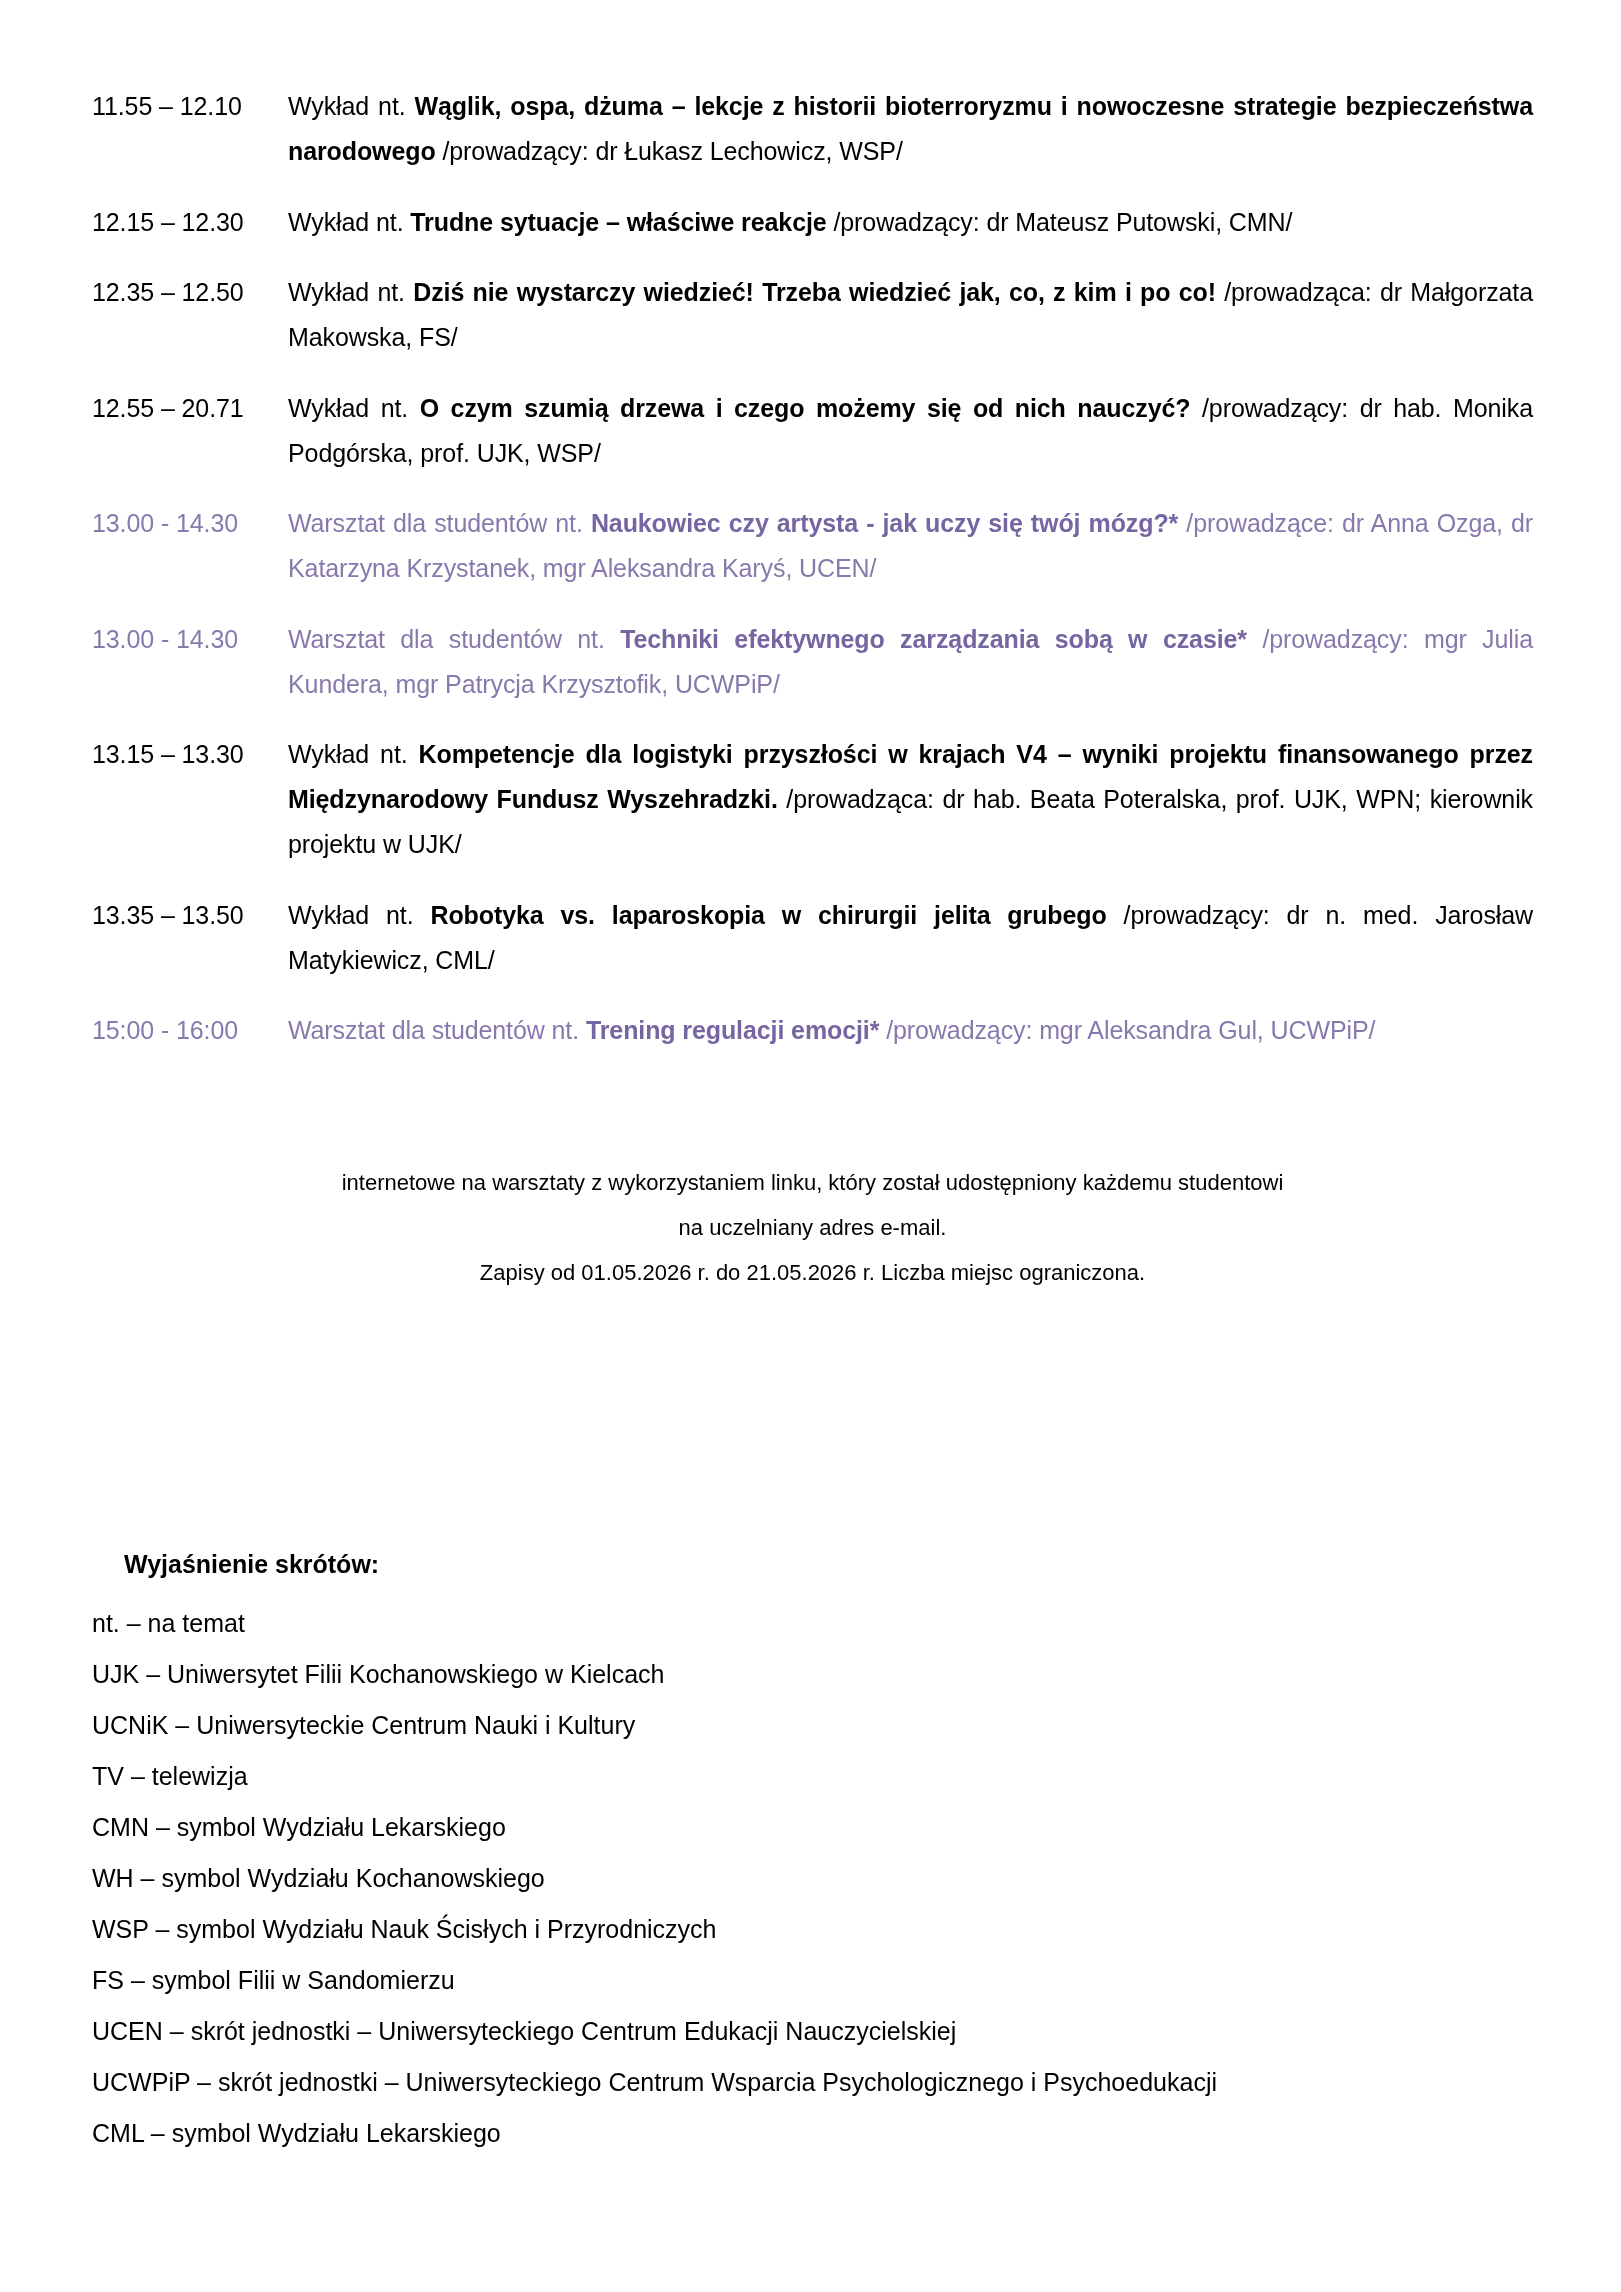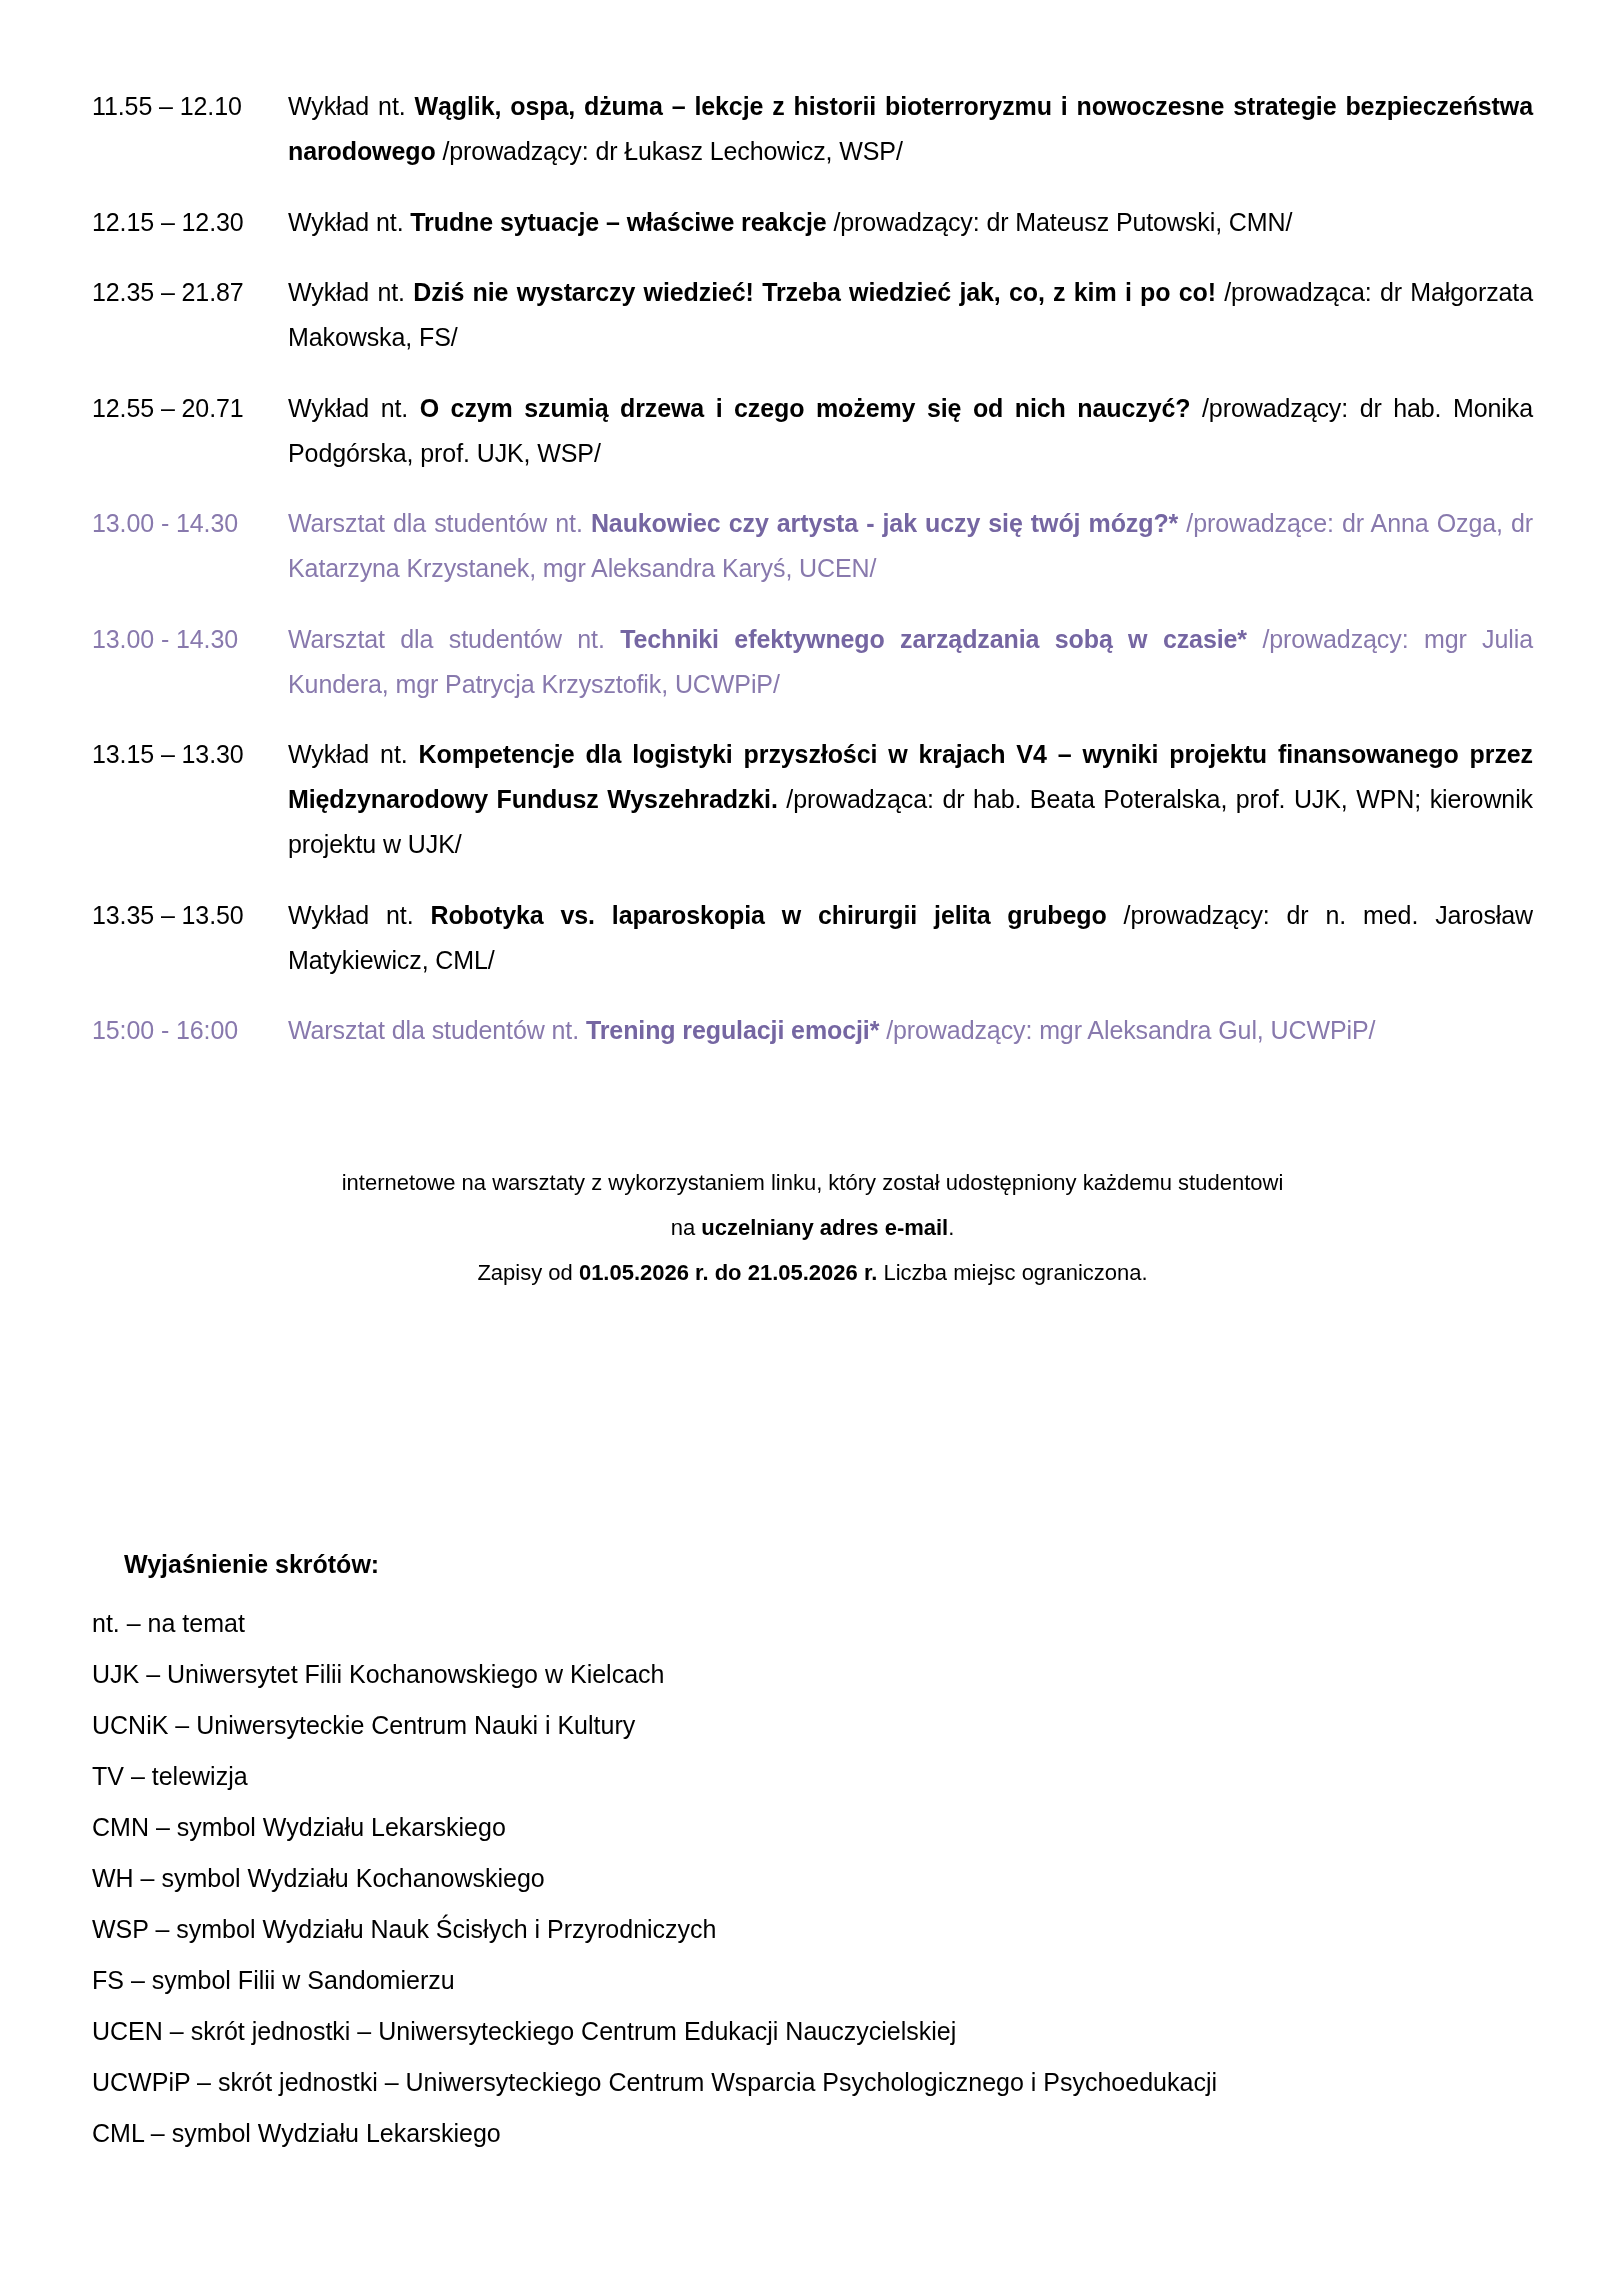--- a/index.html
+++ b/index.html
@@ -68,21 +68,21 @@
     position: absolute;
     left: 92px;
     top: 1160px;
     width: 1441px;
     text-align: center;
     font-size: 22px;
     line-height: 45px;
     color: #000000;
   }
   .note .line { display: block; }
-  .note b { font-weight: 700; }
+  .note b { font-weight: 400; }
 
   
   .abbrev {
     position: absolute;
     left: 92px;
     top: 1539px;
     width: 1441px;
     font-size: 25px;
     line-height: 51px;
   }
@@ -105,21 +105,21 @@
   <div class="schedule" id="schedule-list">
       <p class="entry black">
         <span class="time">11.55 – 12.10</span>
         <span class="body"><span>Wykład nt. </span><span class="topic">Wąglik, ospa, dżuma – lekcje z historii bioterroryzmu i nowoczesne strategie bezpieczeństwa narodowego</span><span> /prowadzący: dr Łukasz Lechowicz, WSP/</span></span>
       </p>
       <p class="entry black">
         <span class="time">12.15 – 12.30</span>
         <span class="body"><span>Wykład nt. </span><span class="topic">Trudne sytuacje – właściwe reakcje</span><span> /prowadzący: dr Mateusz Putowski, CMN/</span></span>
       </p>
       <p class="entry black">
-        <span class="time">12.35 – 21.87</span>
+        <span class="time">12.35 – 12.50</span>
         <span class="body"><span>Wykład nt. </span><span class="topic">Dziś nie wystarczy wiedzieć! Trzeba wiedzieć jak, co, z kim i po co!</span><span> /prowadząca: dr Małgorzata Makowska, FS/</span></span>
       </p>
       <p class="entry black">
         <span class="time">12.55 – 20.71</span>
         <span class="body"><span>Wykład nt. </span><span class="topic">O czym szumią drzewa i czego możemy się od nich nauczyć?</span><span> /prowadzący: dr hab. Monika Podgórska, prof. UJK, WSP/</span></span>
       </p>
       <p class="entry purple">
         <span class="time">13.00 - 14.30</span>
         <span class="body"><span>Warsztat dla studentów nt. </span><span class="topic">Naukowiec czy artysta - jak uczy się twój mózg?*</span><span> /prowadzące: dr Anna Ozga, dr Katarzyna Krzystanek, mgr Aleksandra Karyś, UCEN/</span></span>
       </p>

